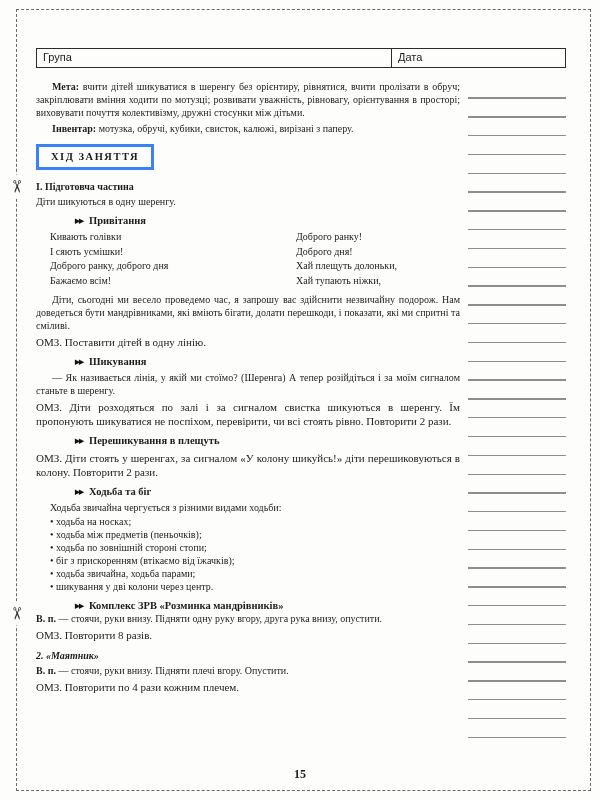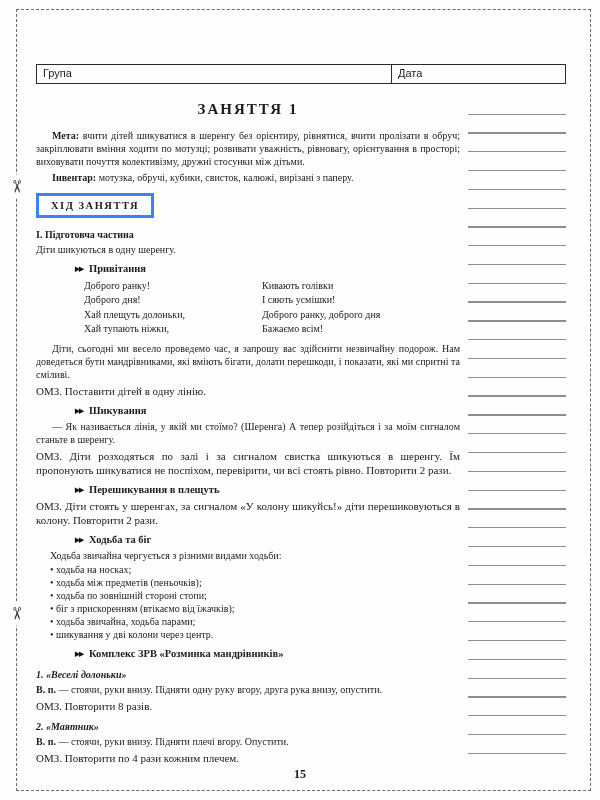--- a/index.html
+++ b/index.html
@@ -16,21 +16,21 @@
   .cut-border {
     position:absolute; top:9px; bottom:9px; left:16px; right:9px;
     border:1.5px dashed #6a6a6a; pointer-events:none;
   }
   .scissors {
     position:absolute; left:4px; width:24px; text-align:center;
     font-size:17px; color:#333; background:#fdfdfb;
     transform:rotate(90deg); z-index:2; line-height:1;
   }
   .s1 { top:178px; } .s2 { top:605px; }
-  .inner { position:absolute; left:36px; top:64px; width:530px; }
+  .inner { position:absolute; left:36px; top:48px; width:530px; }
   .hdr-table {
     display:flex; border:1px solid #2b2b2b; height:20px;
     font-family:"Liberation Sans", sans-serif; font-size:11px;
   }
   .hdr-cell { padding:2px 6px; }
   .hdr-cell.group { width:355px; border-right:1px solid #2b2b2b; }
   .hdr-cell.date { flex:1; }
   .columns { display:flex; margin-top:12px; min-height:672px; }
   .text-col { width:424px; font-size:10px; line-height:1.3; }
   .rail {
@@ -78,21 +78,20 @@
         <span>Група</span>
       </div>
       <div class="hdr-cell date">
         <span>Дата</span>
       </div>
     </div>
 
     <div class="columns">
       <div class="text-col">
 
-        <div class="title">ЗАНЯТТЯ 1</div>
 
         <p class="just indent">
           <span class="b">Мета:</span>
           <span>вчити дітей шикуватися в шеренгу без орієнтиру, рівнятися, вчити пролізати в обруч; закріплювати вміння ходити по мотузці; розвивати уважність, рівновагу, орієнтування в просторі; виховувати почуття колективізму, дружні стосунки між дітьми.</span>
         </p>
 
         <p class="just indent" style="margin-top:3px;">
           <span class="b">Інвентар:</span>
           <span>мотузка, обручі, кубики, свисток, калюжі, вирізані з паперу.</span>
         </p>
@@ -101,31 +100,31 @@
 
         <div class="part-heading">I. Підготовча частина</div>
         <p>Діти шикуються в одну шеренгу.</p>
 
         <div class="section">
           <div class="sec-head">
             <span class="marker">▶▶</span>
             <span>Привітання</span>
           </div>
           <div class="verse">
+            <div class="verse-col right">
+              <div>Кивають голівки</div>
+              <div>І сяють усмішки!</div>
+              <div>Доброго ранку, доброго дня</div>
+              <div>Бажаємо всім!</div>
+            </div>
             <div class="verse-col left">
               <div>Доброго ранку!</div>
               <div>Доброго дня!</div>
               <div>Хай плещуть долоньки,</div>
               <div>Хай тупають ніжки,</div>
-            </div>
-            <div class="verse-col right">
-              <div>Кивають голівки</div>
-              <div>І сяють усмішки!</div>
-              <div>Доброго ранку, доброго дня</div>
-              <div>Бажаємо всім!</div>
             </div>
           </div>
           <p class="just indent">Діти, сьогодні ми весело проведемо час, я запрошу вас здійснити незвичайну подорож. Нам доведеться бути мандрівниками, які вміють бігати, долати перешкоди, і показати, які ми спритні та сміливі.</p>
           <p class="omz">ОМЗ. Поставити дітей в одну лінію.</p>
         </div>
 
         <div class="section">
           <div class="sec-head">
             <span class="marker">▶▶</span>
             <span>Шикування</span>
@@ -158,21 +157,20 @@
           </ul>
         </div>
 
         <div class="section">
           <div class="sec-head">
             <span class="marker">▶▶</span>
             <span>Комплекс ЗРВ «Розминка мандрівників»</span>
           </div>
 
           <div>
-            <div class="ex-title">1. «Веселі долоньки»</div>
             <p class="just">
               <span class="b">В. п.</span>
               <span>— стоячи, руки внизу. Підняти одну руку вгору, друга рука внизу, опустити.</span>
             </p>
             <p class="omz">ОМЗ. Повторити 8 разів.</p>
           </div>
 
           <div>
             <div class="ex-title">2. «Маятник»</div>
             <p class="just">

